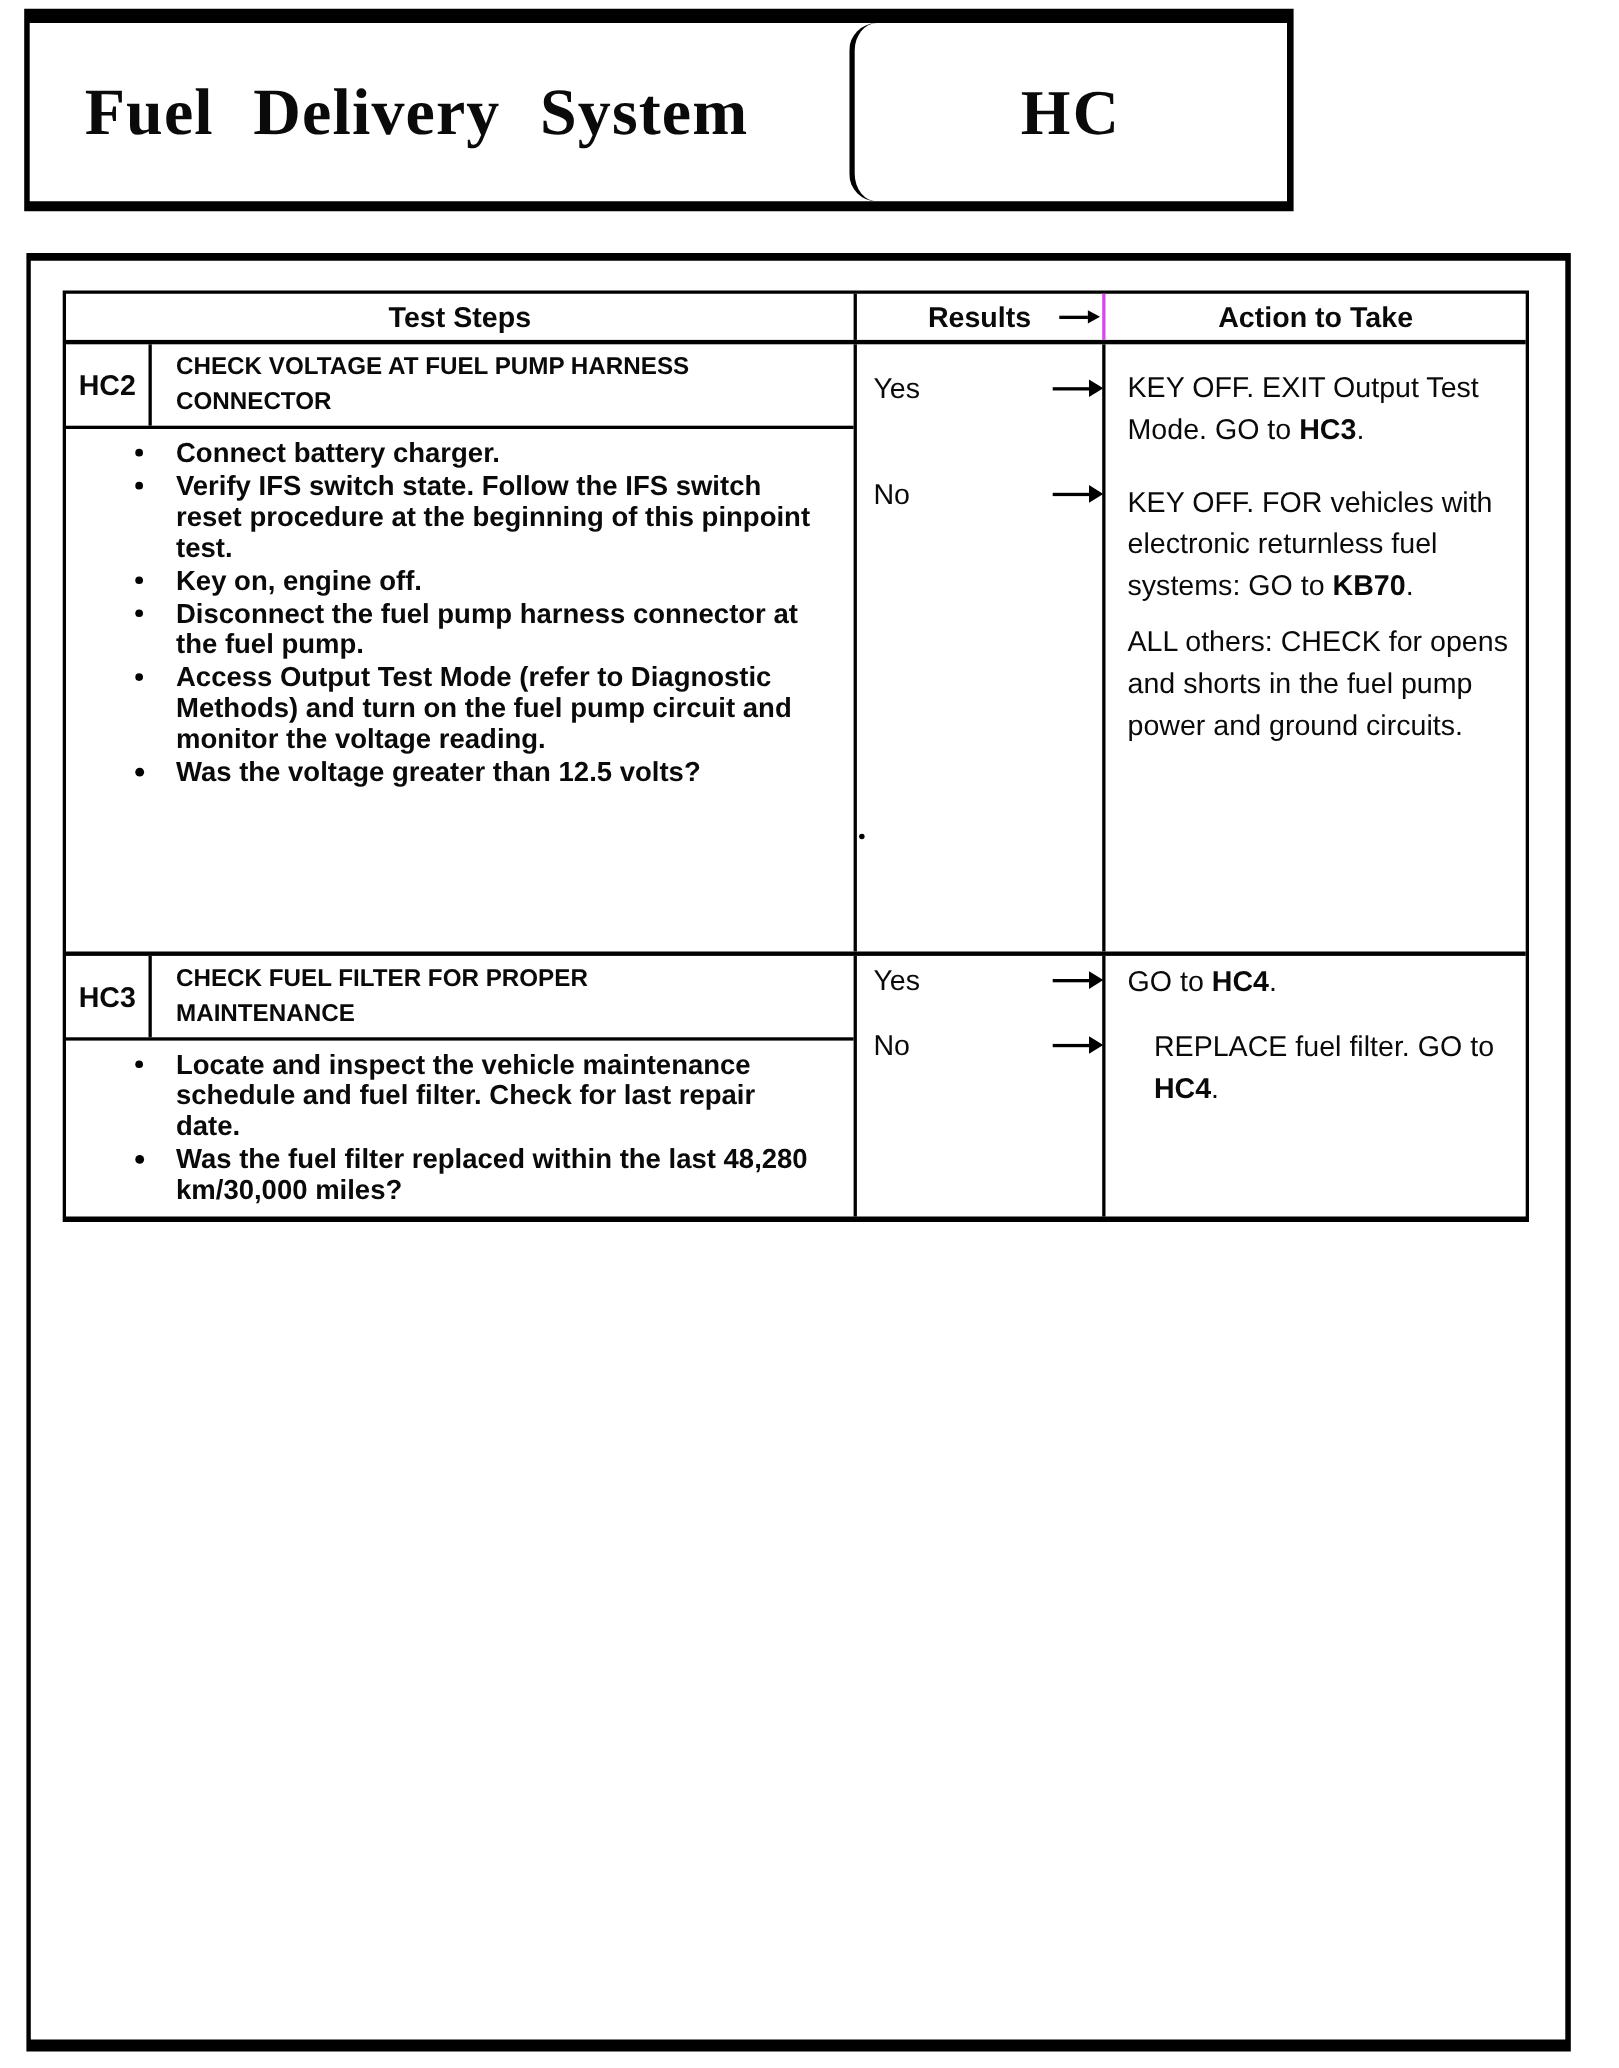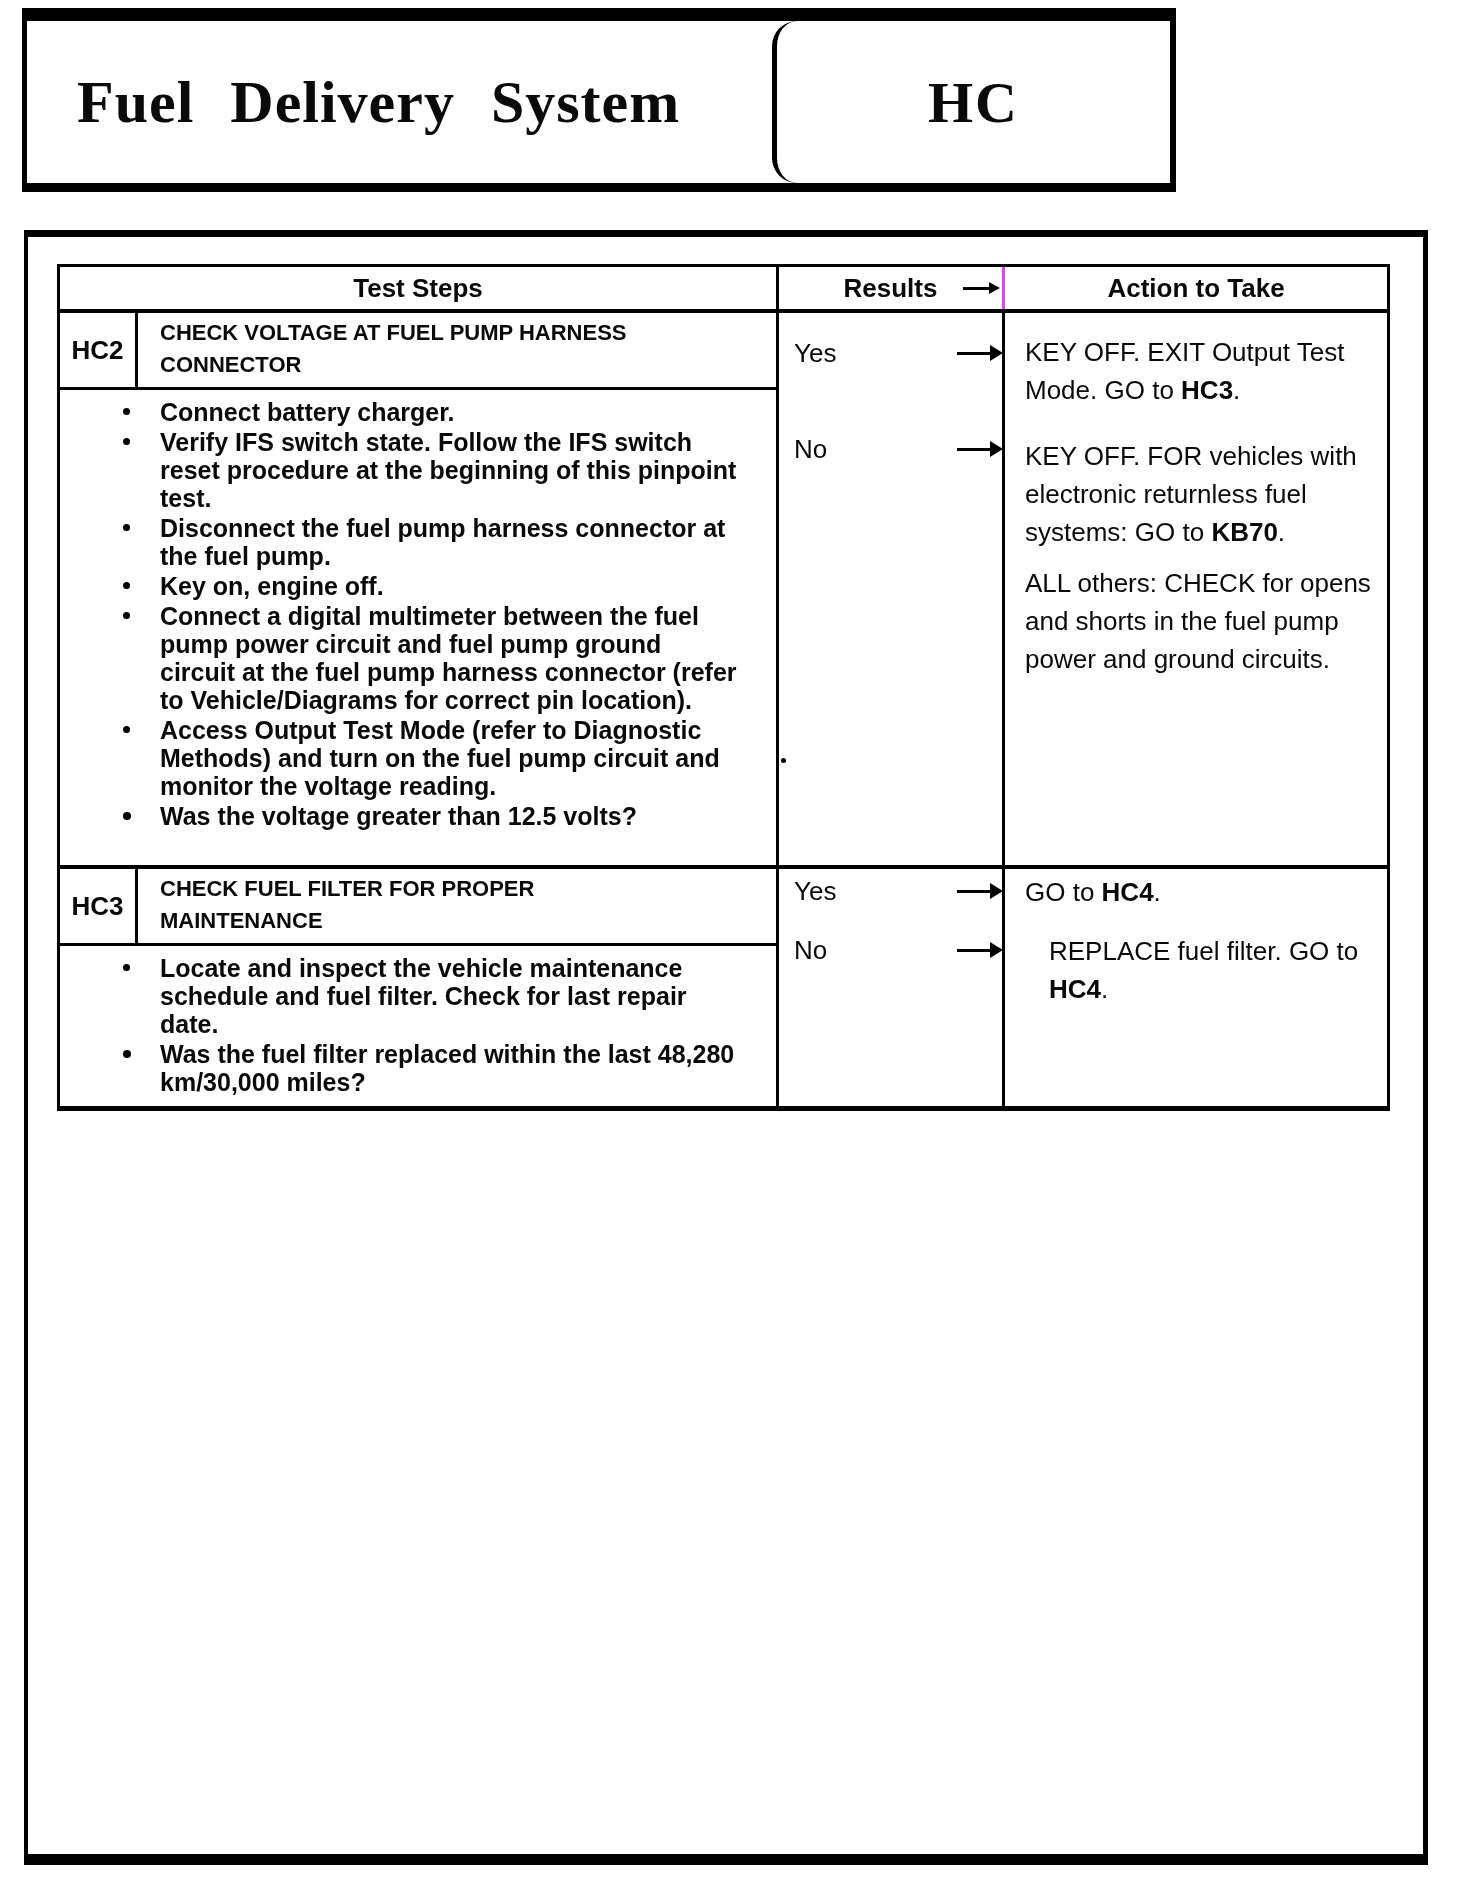--- a/index.html
+++ b/index.html
@@ -173,23 +173,22 @@
 
   <div class="group g2">
     <div class="ts-col">
       <div class="title-row">
         <div class="hc-label">HC2</div>
         <div class="title-text">CHECK VOLTAGE AT FUEL PUMP HARNESS CONNECTOR</div>
       </div>
       <ul class="bullets">
         <li>Connect battery charger.</li>
         <li>Verify IFS switch state. Follow the IFS switch reset procedure at the beginning of this pinpoint test.</li>
+        <li>Key on, engine off.</li>
         <li>Disconnect the fuel pump harness connector at the fuel pump.</li>
-        <li>Key on, engine off.</li>
-        <li>Connect a digital multimeter between the fuel pump power circuit and fuel pump ground circuit at the fuel pump harness connector (refer to Vehicle/Diagrams for correct pin location).</li>
         <li>Access Output Test Mode (refer to Diagnostic Methods) and turn on the fuel pump circuit and monitor the voltage reading.</li>
         <li class="q">Was the voltage greater than 12.5 volts?</li>
       </ul>
     </div>
     <div class="res-col">
       <div class="result-row yes">
         <span>Yes</span>
         <span class="arrow">
             <span class="shaft"></span>
             <span class="head"></span>

